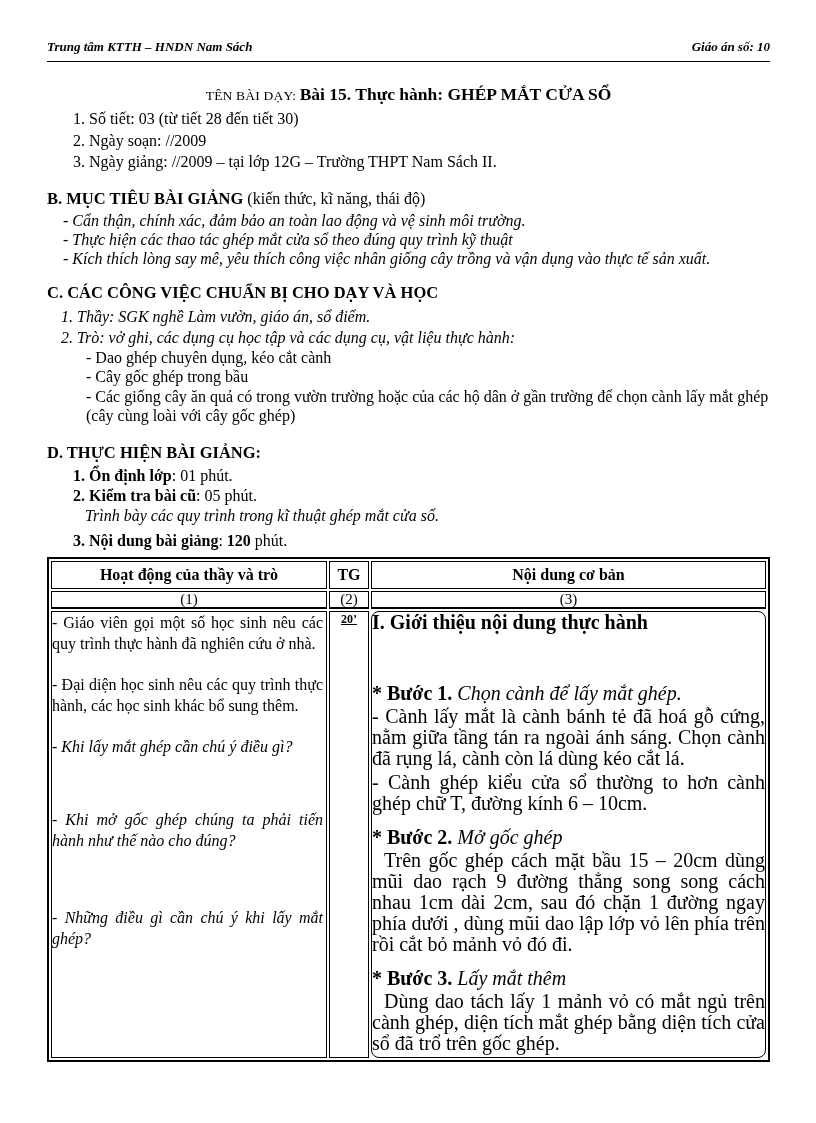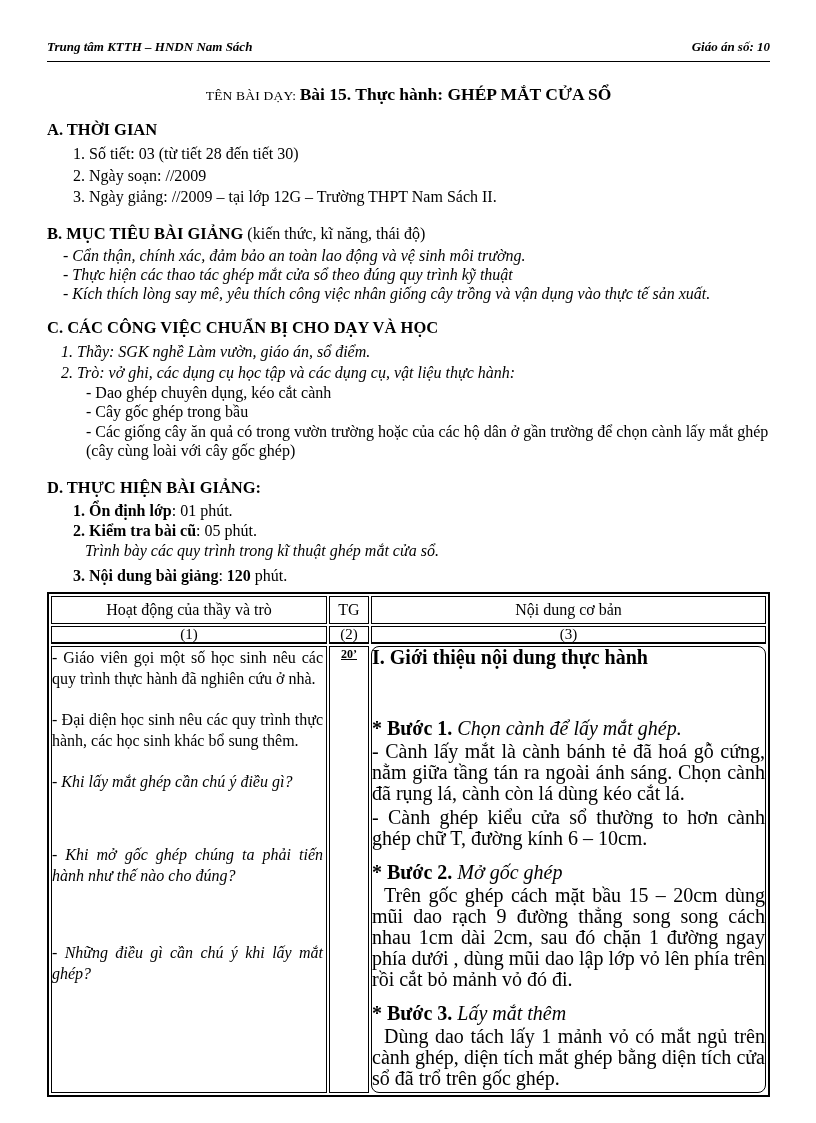--- a/index.html
+++ b/index.html
@@ -55,21 +55,21 @@
     width: 100%；
     border-collapse: collapse;
     table-layout: fixed;
     margin-top: 6px;
     border: 2px solid #000;
     width: 723px;
   }
   table.lesson col.c1 { width: 276px; }
   table.lesson col.c2 { width: 40px; }
   table.lesson th, table.lesson td { border: 1px solid #000; padding: 0; }
-  tr.hdr th { height: 28px; font-size: 16px; font-weight: normal; text-align: center; vertical-align: middle; }
+  tr.hdr th { height: 28px; font-size: 16px; font-weight: bold; text-align: center; vertical-align: middle; }
   tr.nums td { height: 17px; font-size: 15px; text-align: center; vertical-align: middle; border-bottom: 2px solid #000; line-height: 15px; }
   tr.bodyrow td { height: 425px; vertical-align: top; overflow: hidden; }
 
   td.cell-left { padding: 14px 8px 0 9px; font-size: 16px; line-height: 21px; text-align: justify; }
   td.cell-tg   { padding-top: 5px; text-align: center; font-size: 12px; }
   td.cell-right{ padding: 5px 9px 0 10px; font-size: 20px; line-height: 21px; text-align: justify; border-radius: 8px; }
 
   .tg-val { font-weight: bold; text-decoration: underline; }
 
   .lp { margin: 0 3px 20px 0; }
@@ -93,21 +93,20 @@
 
   <div class="doc-header">
     <span>Trung tâm KTTH – HNDN Nam Sách</span>
     <span>Giáo án số: 10</span>
   </div>
 
   <div class="doc-title">
     <span class="title-prefix">TÊN BÀI DẠY: </span><span class="title-main">Bài 15. Thực hành: GHÉP MẮT CỬA SỔ</span>
   </div>
 
-  <div class="sec-heading">A. THỜI GIAN</div>
   <div class="list-a">
     <div class="line">1. Số tiết: 03 (từ tiết 28 đến tiết 30)</div>
     <div class="line">2. Ngày soạn: //2009</div>
     <div class="line">3. Ngày giảng: //2009 – tại lớp 12G – Trường THPT Nam Sách II.</div>
   </div>
 
   <div class="sec-heading mt15">
     <span class="b">B. MỤC TIÊU BÀI GIẢNG</span><span style="font-weight:normal;font-size:16px;"> (kiến thức, kĩ năng, thái độ)</span>
   </div>
   <div class="list-b">

